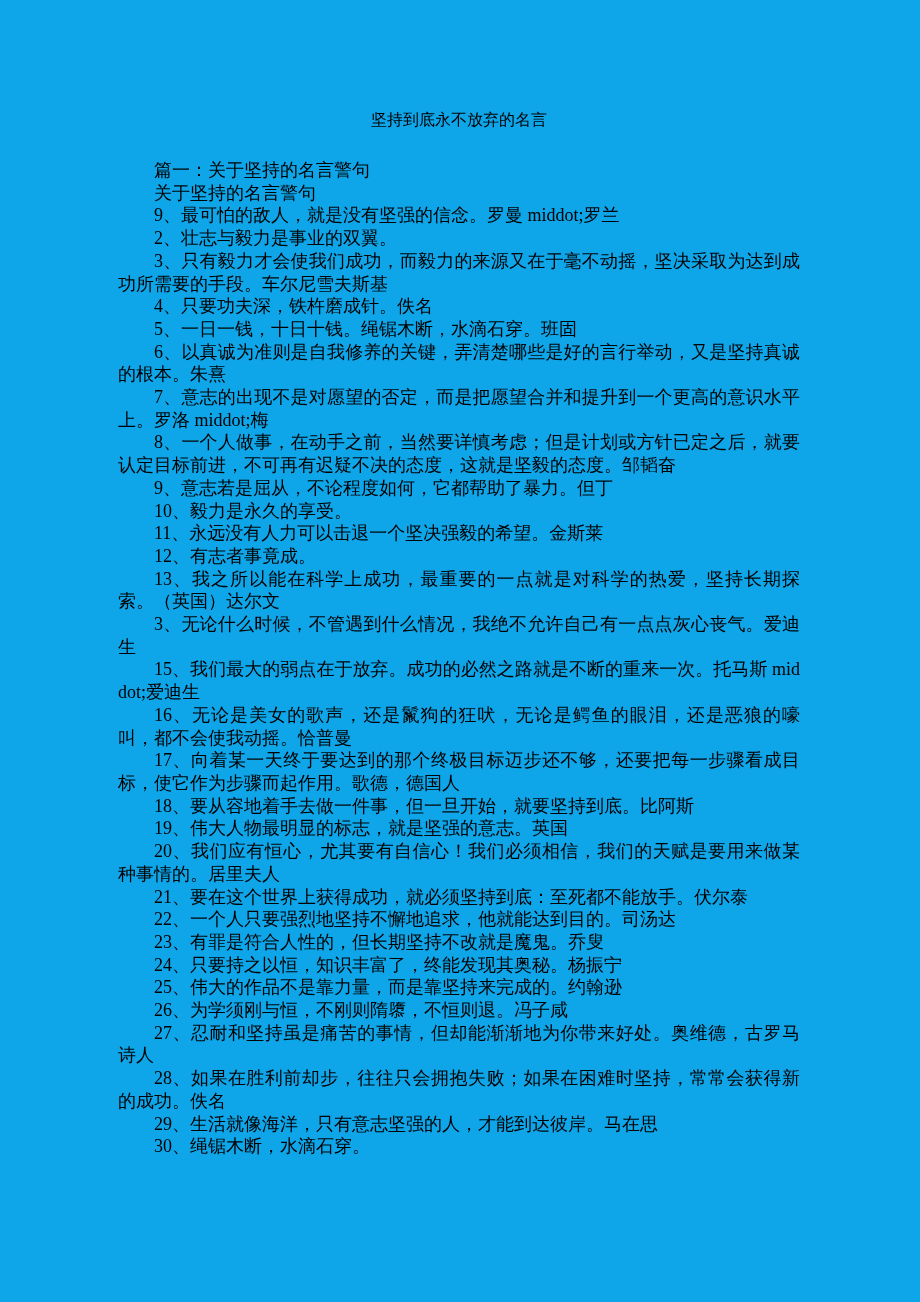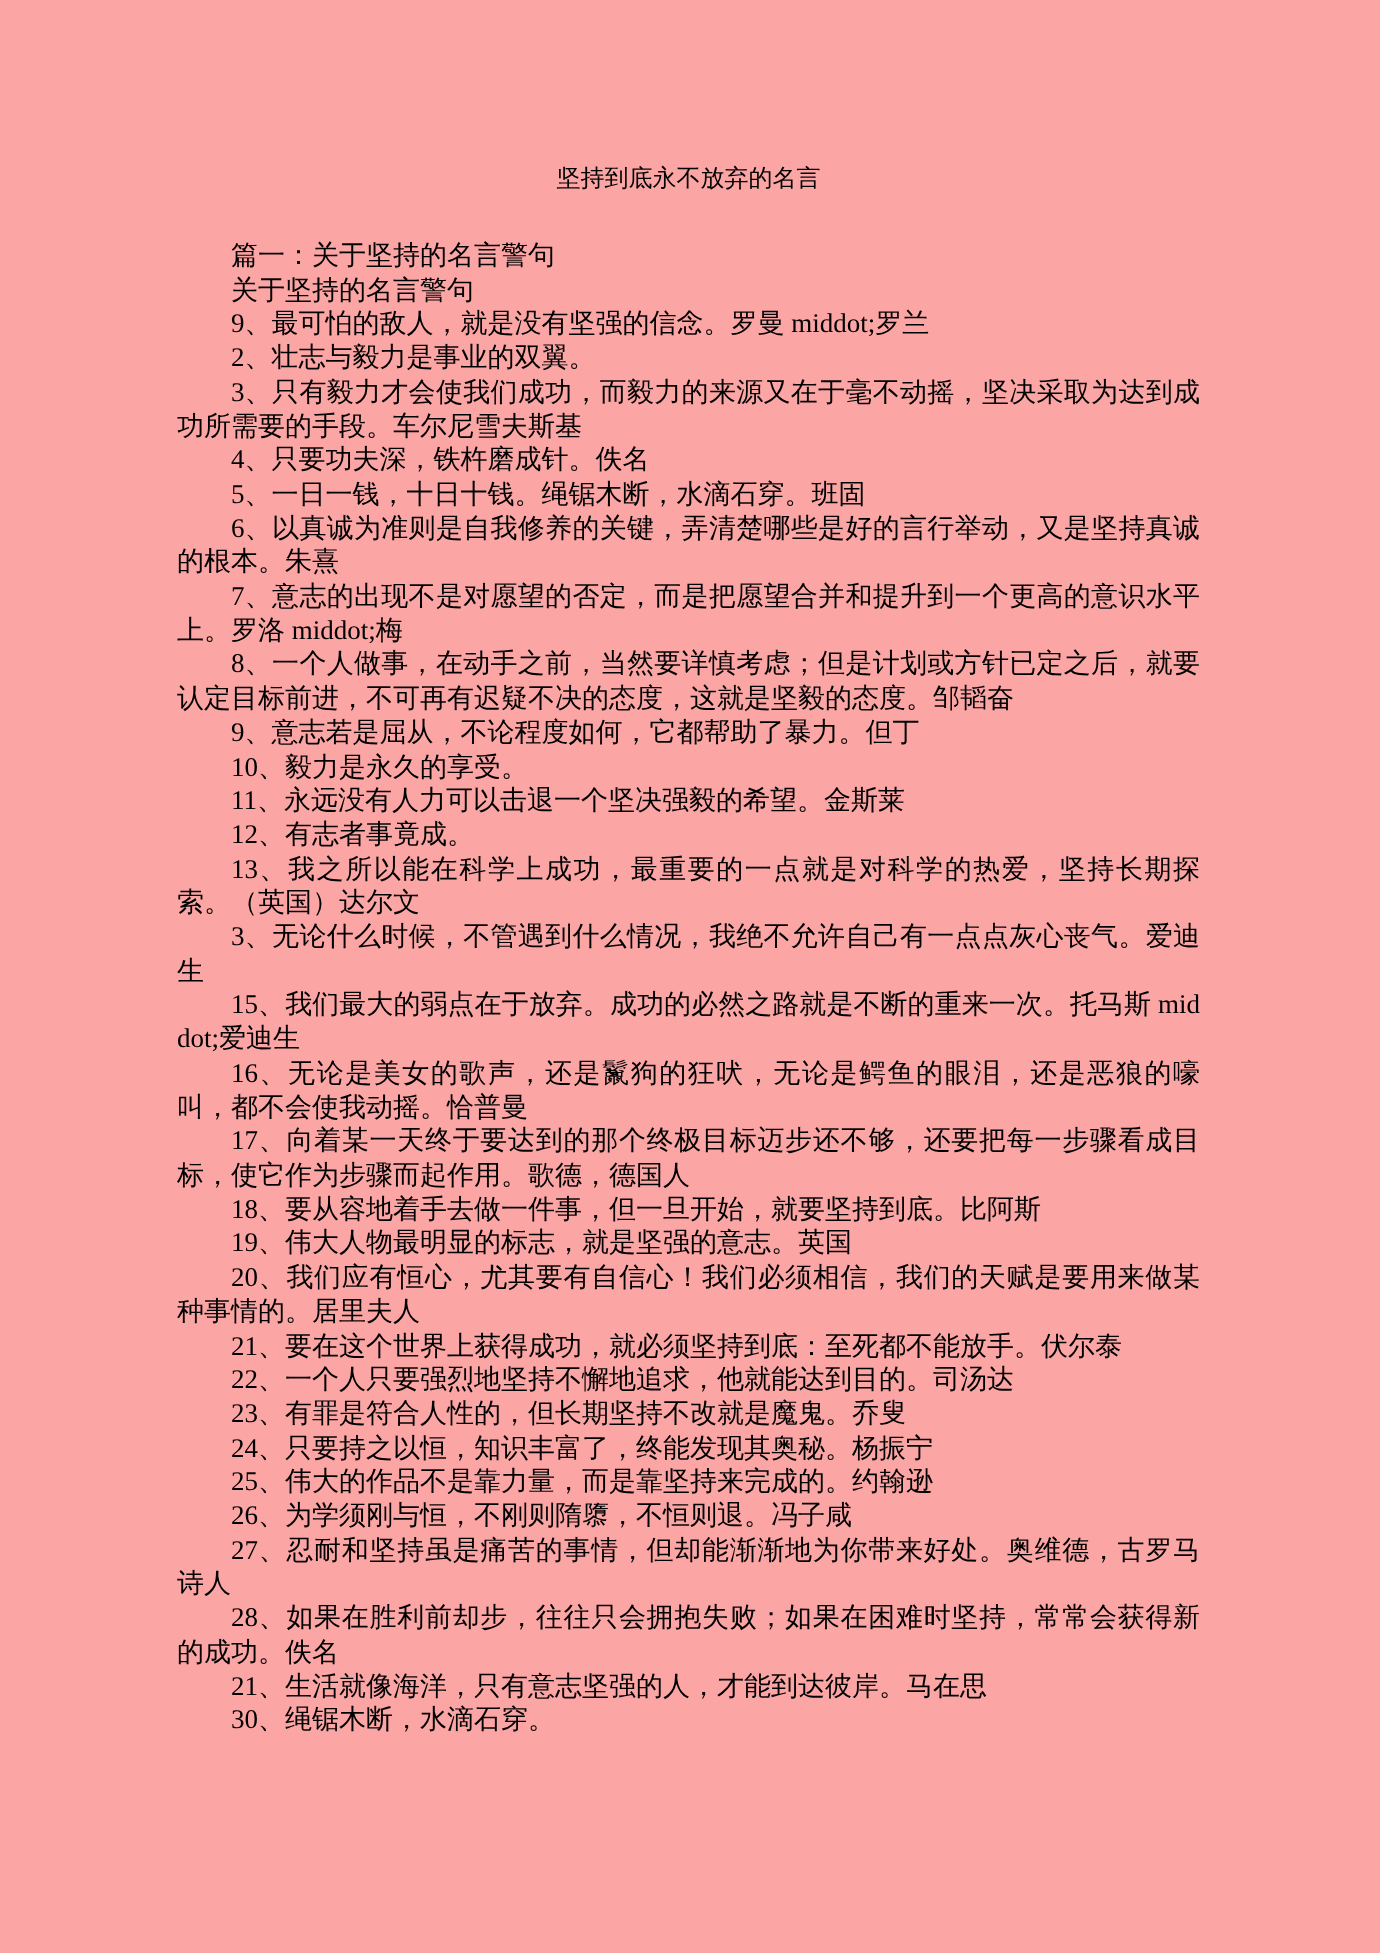--- a/index.html
+++ b/index.html
@@ -4,21 +4,21 @@
 <style>
   html, body {
     margin: 0;
     padding: 0;
     background: #ffffff;
   }
   .page {
     position: relative;
     width: 920px;
     height: 1302px;
-    background: #fca5a5;
+    background: #0ea5e9;
     box-sizing: border-box;
     padding: 108px 120px 0 118px;
     overflow: hidden;
     font-family: "Liberation Serif", "DejaVu Serif", serif;
     color: #000000;
   }
   .doc-title {
     margin: 0 0 28px 0;
     text-align: center;
     font-size: 16px;
@@ -67,16 +67,16 @@
       <p class="para">19、伟大人物最明显的标志，就是坚强的意志。英国</p>
       <p class="para">20、我们应有恒心，尤其要有自信心！我们必须相信，我们的天赋是要用来做某种事情的。居里夫人</p>
       <p class="para">21、要在这个世界上获得成功，就必须坚持到底：至死都不能放手。伏尔泰</p>
       <p class="para">22、一个人只要强烈地坚持不懈地追求，他就能达到目的。司汤达</p>
       <p class="para">23、有罪是符合人性的，但长期坚持不改就是魔鬼。乔叟</p>
       <p class="para">24、只要持之以恒，知识丰富了，终能发现其奥秘。杨振宁</p>
       <p class="para">25、伟大的作品不是靠力量，而是靠坚持来完成的。约翰逊</p>
       <p class="para">26、为学须刚与恒，不刚则隋隳，不恒则退。冯子咸</p>
       <p class="para">27、忍耐和坚持虽是痛苦的事情，但却能渐渐地为你带来好处。奥维德，古罗马诗人</p>
       <p class="para">28、如果在胜利前却步，往往只会拥抱失败；如果在困难时坚持，常常会获得新的成功。佚名</p>
-      <p class="para">21、生活就像海洋，只有意志坚强的人，才能到达彼岸。马在思</p>
+      <p class="para">29、生活就像海洋，只有意志坚强的人，才能到达彼岸。马在思</p>
       <p class="para">30、绳锯木断，水滴石穿。</p>
     </div>
 </div>
 
 </body></html>

